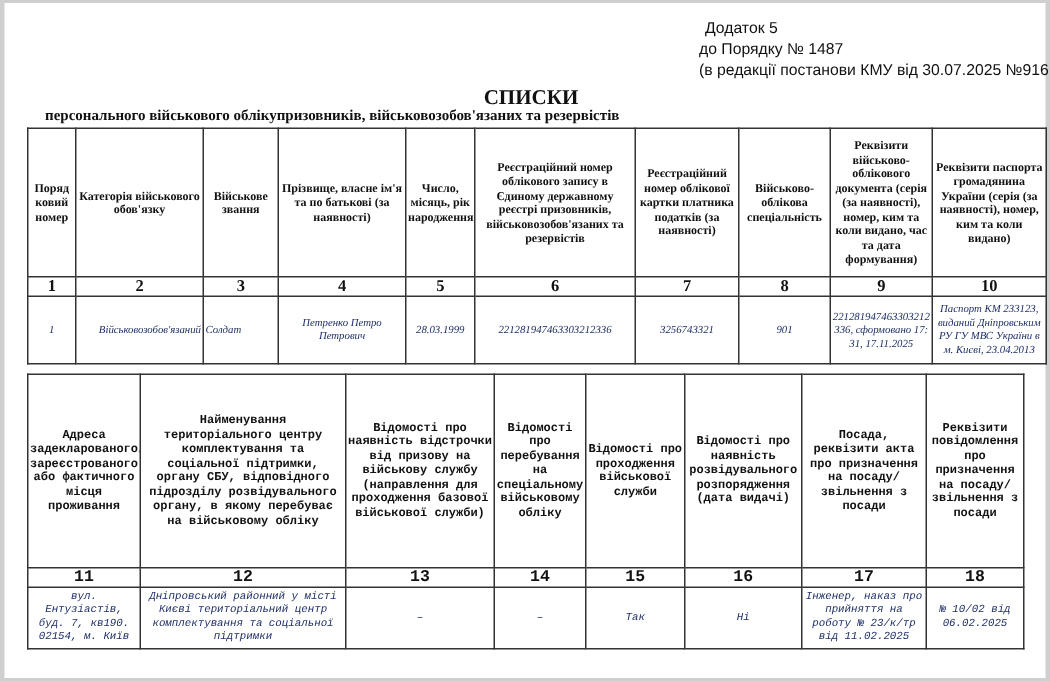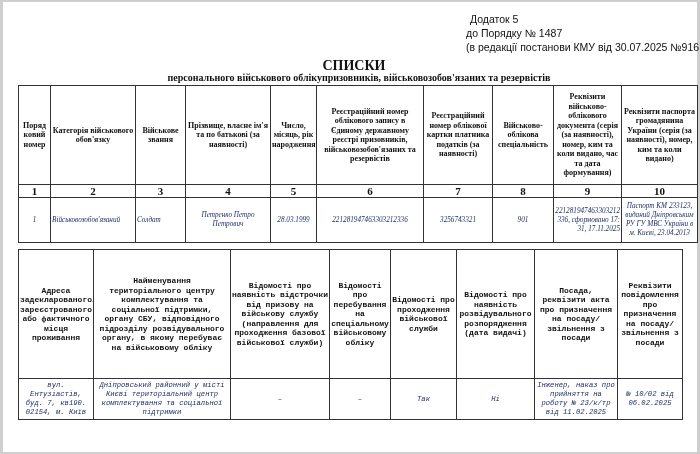--- a/index.html
+++ b/index.html
@@ -21,22 +21,22 @@
     font-size: 10.5px; line-height: 14px; color: #111;
   }
   .appendix div { white-space: nowrap; }
   .appendix .l1 { padding-left: 4px; }
 
   .title {
     position: absolute; left: 4px; top: 60px; width: 700px; text-align: center;
     font-weight: bold; font-size: 14px; line-height: 12px;
   }
   .subtitle {
-    position: absolute; left: 0; top: 72px; width: 700px; text-align: center;
-    font-weight: bold; font-size: 10px; line-height: 11px; padding-left: 18px; box-sizing: border-box;
+    position: absolute; left: 0; top: 72px; width: 700px; 
+    font-weight: bold; font-size: 10px; line-height: 11px; padding-left: 30px; box-sizing: border-box;
   }
 
   table.grid {
     position: absolute;
     border-collapse: collapse;
     table-layout: fixed;
   }
   table.grid td {
     border: 1.5px solid #333;
     text-align: center;
@@ -108,28 +108,28 @@
     <td class="num">4</td>
     <td class="num">5</td>
     <td class="num">6</td>
     <td class="num">7</td>
     <td class="num">8</td>
     <td class="num">9</td>
     <td class="num">10</td>
   </tr>
   <tr class="v">
     <td class="val">1</td>
-    <td class="val" style="text-align:left;white-space:nowrap;">Військовозобов'язаний</td>
+    <td class="val" style="text-align:right;white-space:nowrap;">Військовозобов'язаний</td>
     <td class="val" style="text-align:left;">Солдат</td>
     <td class="val">Петренко Петро Петрович</td>
     <td class="val">28.03.1999</td>
     <td class="val">22128194746330321233​6</td>
     <td class="val">3256743321</td>
     <td class="val">901</td>
-    <td class="val" style="word-break:break-all;text-align:right;">22128194746330321233​6, сформовано 17:31, 17.11.2025</td>
+    <td class="val" style="word-break:break-all;">22128194746330321233​6, сформовано 17:31, 17.11.2025</td>
     <td class="val">Паспорт КМ 233123, виданий Дніпровським РУ ГУ МВС України в м. Києві, 23.04.2013</td>
   </tr>
 </tbody>
   </table>
 
 <table class="grid" id="t2">
   <colgroup>
     <col style="width:75px">
       <col style="width:137px">
       <col style="width:99px">
@@ -143,20 +143,30 @@
       <tr class="h">
     <td class="hdr">Адреса задекларованого/ зареєстрованого або фактичного місця проживання</td>
     <td class="hdr">Найменування територіального центру комплектування та соціальної підтримки, органу СБУ, відповідного підрозділу розвідувального органу, в якому перебуває на військовому обліку</td>
     <td class="hdr">Відомості про наявність відстрочки від призову на військову службу (направлення для проходження базової військової служби)</td>
     <td class="hdr">Відомості про перебування на спеціальному військовому обліку</td>
     <td class="hdr">Відомості про проходження військової служби</td>
     <td class="hdr">Відомості про наявність розвідувального розпорядження (дата видачі)</td>
     <td class="hdr">Посада, реквізити акта про призначення на посаду/ звільнення з посади</td>
     <td class="hdr">Реквізити повідомлення про призначення на посаду/ звільнення з посади</td>
   </tr>
+  <tr>
+    <td class="num">11</td>
+    <td class="num">12</td>
+    <td class="num">13</td>
+    <td class="num">14</td>
+    <td class="num">15</td>
+    <td class="num">16</td>
+    <td class="num">17</td>
+    <td class="num">18</td>
+  </tr>
   <tr class="v">
     <td class="val">вул. Ентузіастів, буд. 7, кв190. 02154, м. Київ</td>
     <td class="val">Дніпровський районний у місті Києві територіальний центр комплектування та соціальної підтримки</td>
     <td class="val">–</td>
     <td class="val">–</td>
     <td class="val">Так</td>
     <td class="val">Ні</td>
     <td class="val">Інженер, наказ про прийняття на роботу № 23/к/тр від 11.02.2025</td>
     <td class="val">№ 10/02 від 06.02.2025</td>
   </tr>

